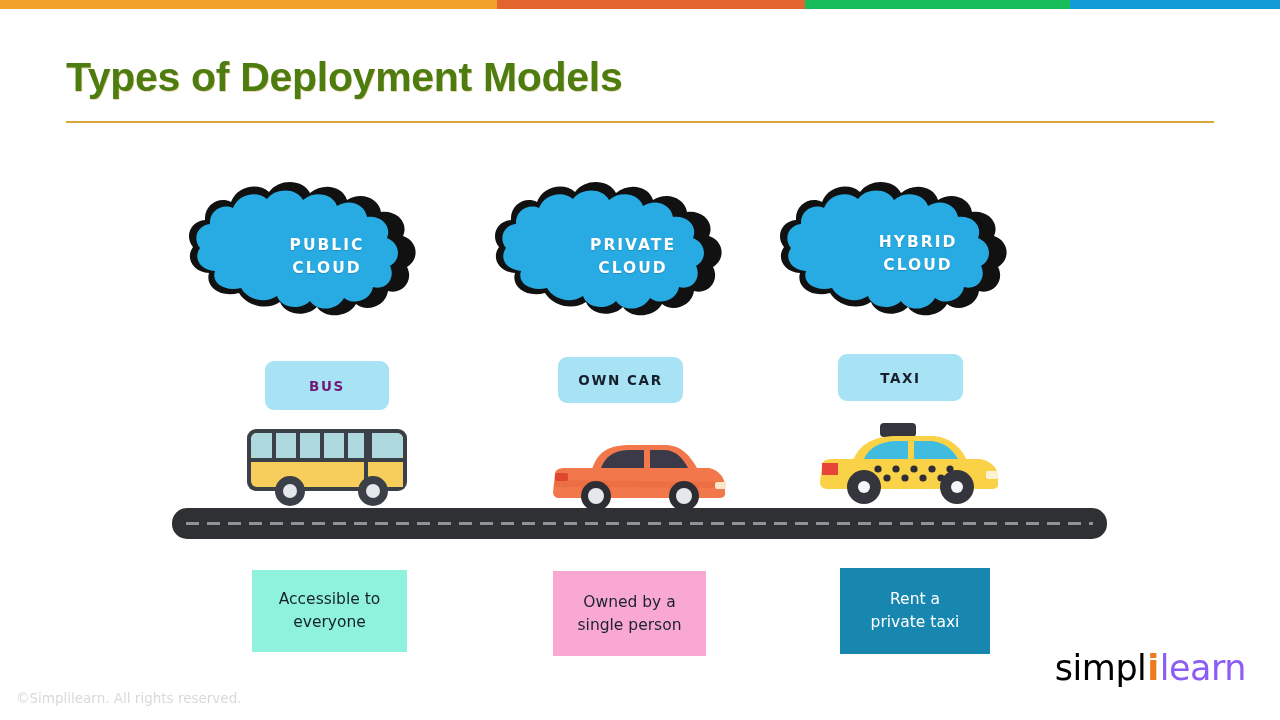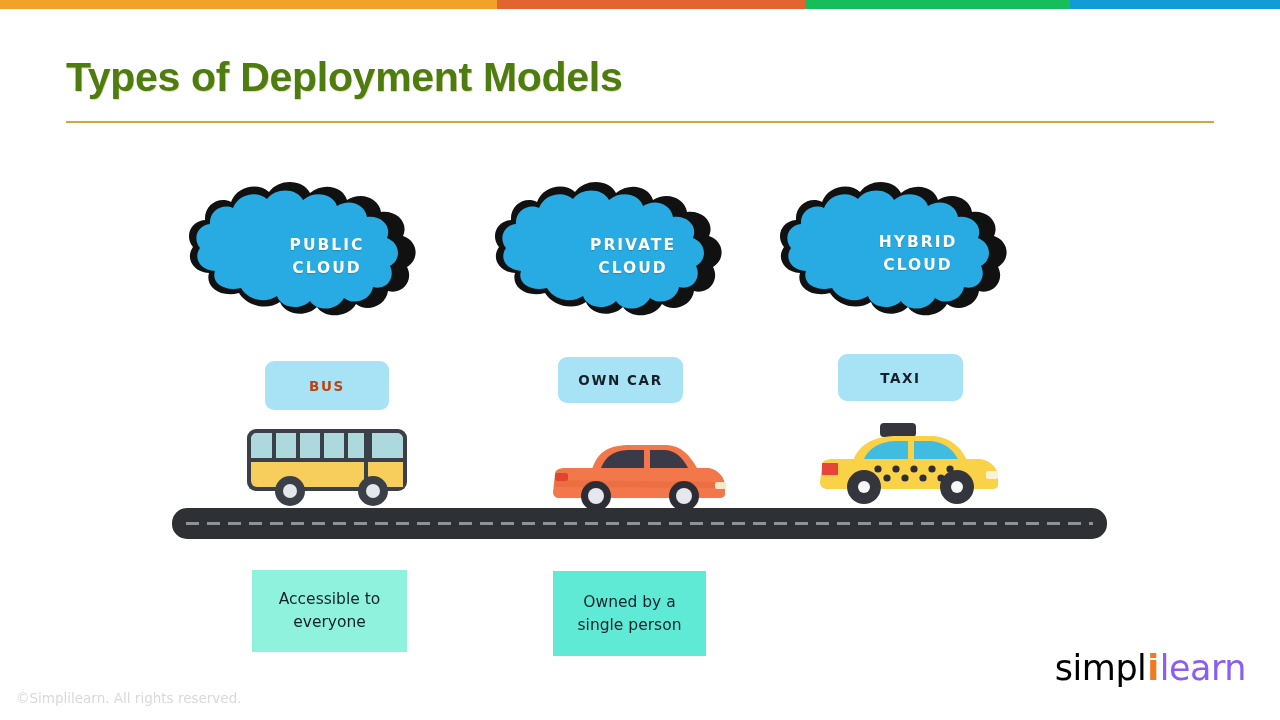--- a/index.html
+++ b/index.html
@@ -220,21 +220,21 @@
                    C 143 133, 124 130, 120 118
                    C 108 126, 91 122, 84 110 Z" fill="#27ABE2"></path>
         </g>
       </svg>
       <div class="cloud-label" style="top:56px;">
         <span>PUBLIC</span>
         <span class="l2">CLOUD</span>
       </div>
     </div>
 
-    <div class="chip b0" style="background: rgb(168, 226, 245); color: #c2410c;">
+    <div class="chip b0" style="background: rgb(168, 226, 245); color: #701a75;">
       <span>BUS</span>
     </div>
 
     <div class="vehicle v0">
       <svg width="170" height="82" viewBox="0 0 170 82" aria-hidden="true">
         <g>
           <rect x="4" y="4" width="160" height="62" rx="9" fill="#3B3F47"></rect>
           <rect x="8" y="8" width="152" height="54" rx="6" fill="#F7CE5B"></rect>
 
           <rect x="8" y="8" width="152" height="27" rx="6" fill="#ACD8DE"></rect>
@@ -332,21 +332,21 @@
           <rect x="166" y="42" width="11" height="7" rx="2" fill="#FBE6C8"></rect>
 
           <circle cx="47" cy="56" r="15" fill="#2D2D35"></circle>
           <circle cx="47" cy="56" r="8" fill="#E4E7EB"></circle>
           <circle cx="135" cy="56" r="15" fill="#2D2D35"></circle>
           <circle cx="135" cy="56" r="8" fill="#E4E7EB"></circle>
         </g>
       </svg>
     </div>
 
-    <div class="desc d1" style="background: #5eead4; color: rgb(27, 34, 48);">
+    <div class="desc d1" style="background: #f9a8d4; color: rgb(27, 34, 48);">
       <span>
         <span>Owned by a</span><br>
         <span>single person</span>
       </span>
     </div>
   </div>
 
   <div class="col c2">
 
     <div class="cloud-wrap">
@@ -426,20 +426,26 @@
           </g>
 
           <circle cx="48" cy="70" r="17" fill="#35353D"></circle>
           <circle cx="48" cy="70" r="6" fill="#F4F6F8"></circle>
           <circle cx="141" cy="70" r="17" fill="#35353D"></circle>
           <circle cx="141" cy="70" r="6" fill="#F4F6F8"></circle>
         </g>
       </svg>
     </div>
 
+    <div class="desc d2" style="background: rgb(23, 135, 176); color: rgb(255, 255, 255);">
+      <span>
+        <span>Rent a</span><br>
+        <span>private taxi</span>
+      </span>
+    </div>
   </div>
 
   <div id="copyright">©Simplilearn. All rights reserved.</div>
   <div id="logo">
     <span class="simpl" style="color: #000000; margin-top: 44px;">simpl</span><span class="mark" style="color: rgb(238, 123, 33);">i</span><span class="learn" style="color: #8b5cf6;">learn</span>
   </div>
 
 </div>
 
 </body></html>

